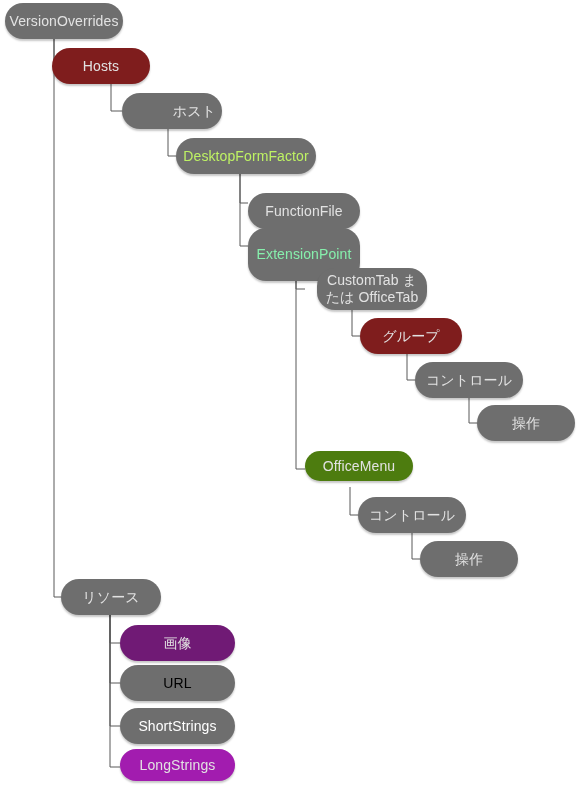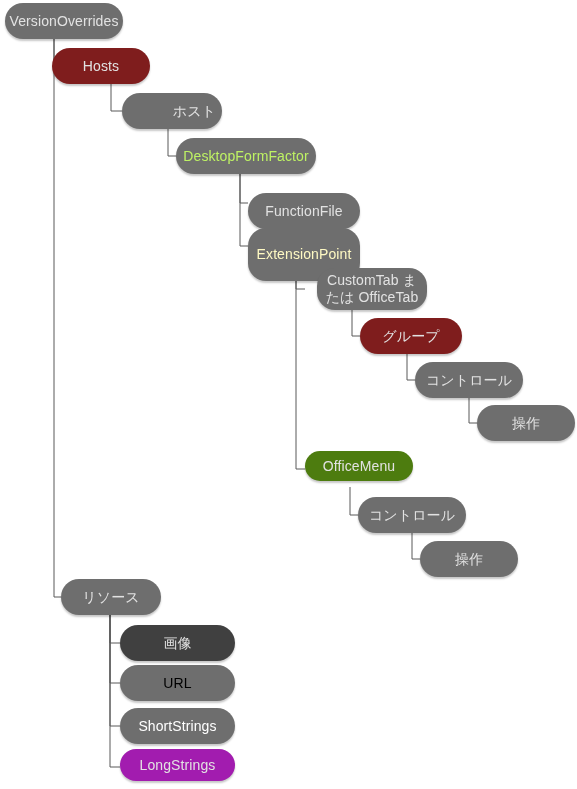--- a/index.html
+++ b/index.html
@@ -79,21 +79,21 @@
       </div>
       <div class="node" style="left: 122px; top: 93px; width: 100px; height: 36px; background: rgb(110, 110, 110); color: rgb(226, 226, 226); justify-content: flex-end;">
         <span class="node-label">ホスト</span>
       </div>
       <div class="node" style="left: 176px; top: 138px; width: 140px; height: 36px; background: rgb(110, 110, 110); color: #bef264;">
         <span class="node-label">DesktopFormFactor</span>
       </div>
       <div class="node" style="left: 248px; top: 185px; width: 112px; height: 36px; background: rgb(110, 110, 110); color: rgb(226, 226, 226); margin-top: 8px;">
         <span class="node-label">FunctionFile</span>
       </div>
-      <div class="node" style="left: 248px; top: 228px; width: 112px; height: 53px; background: rgb(110, 110, 110); color: #fef9c3;">
+      <div class="node" style="left: 248px; top: 228px; width: 112px; height: 53px; background: rgb(110, 110, 110); color: #86efac;">
         <span class="node-label">ExtensionPoint</span>
       </div>
       <div class="node" style="left: 305px; top: 268px; width: 110px; height: 42px; background: rgb(110, 110, 110); color: rgb(226, 226, 226); margin-left: 12px;">
         <span class="node-label">CustomTab ま
 たは OfficeTab</span>
       </div>
       <div class="node" style="left: 360px; top: 318px; width: 102px; height: 36px; background: #7f1d1d; color: rgb(226, 226, 226);">
         <span class="node-label">グループ</span>
       </div>
       <div class="node" style="left: 415px; top: 362px; width: 108px; height: 36px; background: rgb(110, 110, 110); color: rgb(226, 226, 226);">
@@ -107,21 +107,21 @@
       </div>
       <div class="node" style="left: 358px; top: 497px; width: 108px; height: 36px; background: rgb(110, 110, 110); color: rgb(226, 226, 226);">
         <span class="node-label">コントロール</span>
       </div>
       <div class="node" style="left: 420px; top: 541px; width: 98px; height: 36px; background: rgb(110, 110, 110); color: rgb(226, 226, 226);">
         <span class="node-label">操作</span>
       </div>
       <div class="node" style="left: 61px; top: 579px; width: 100px; height: 36px; background: rgb(110, 110, 110); color: rgb(226, 226, 226);">
         <span class="node-label">リソース</span>
       </div>
-      <div class="node" style="left: 120px; top: 625px; width: 115px; height: 36px; background: #404040; color: rgb(226, 226, 226);">
+      <div class="node" style="left: 120px; top: 625px; width: 115px; height: 36px; background: #701a75; color: rgb(226, 226, 226);">
         <span class="node-label">画像</span>
       </div>
       <div class="node" style="left: 120px; top: 665px; width: 115px; height: 36px; background: rgb(110, 110, 110); color: #000000;">
         <span class="node-label">URL</span>
       </div>
       <div class="node" style="left: 120px; top: 708px; width: 115px; height: 36px; background: rgb(110, 110, 110); color: #ffffff;">
         <span class="node-label">ShortStrings</span>
       </div>
       <div class="node" style="left: 120px; top: 749px; width: 115px; height: 32px; background: #a21caf; color: rgb(226, 226, 226);">
         <span class="node-label">LongStrings</span>

